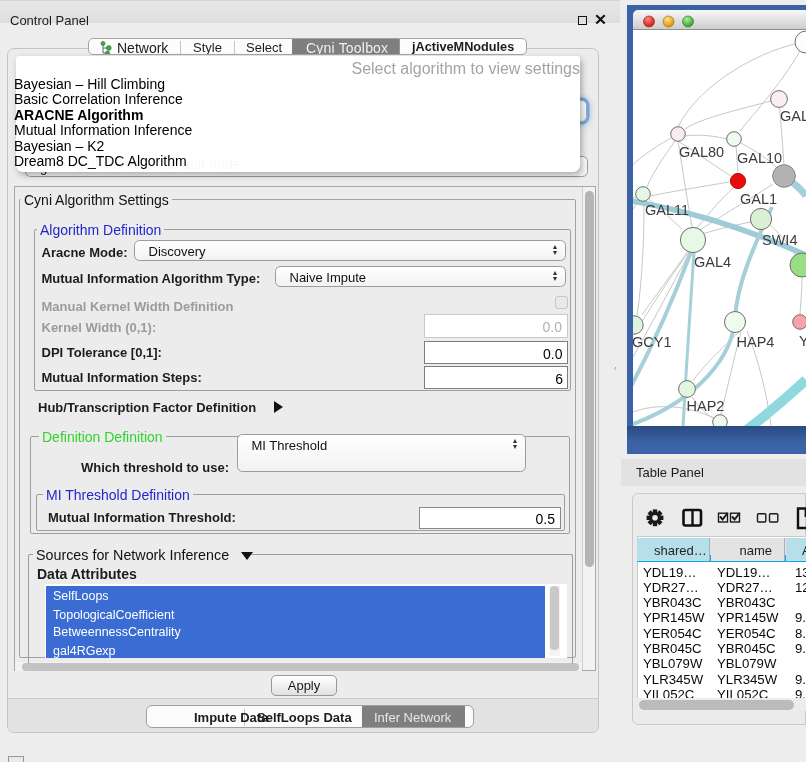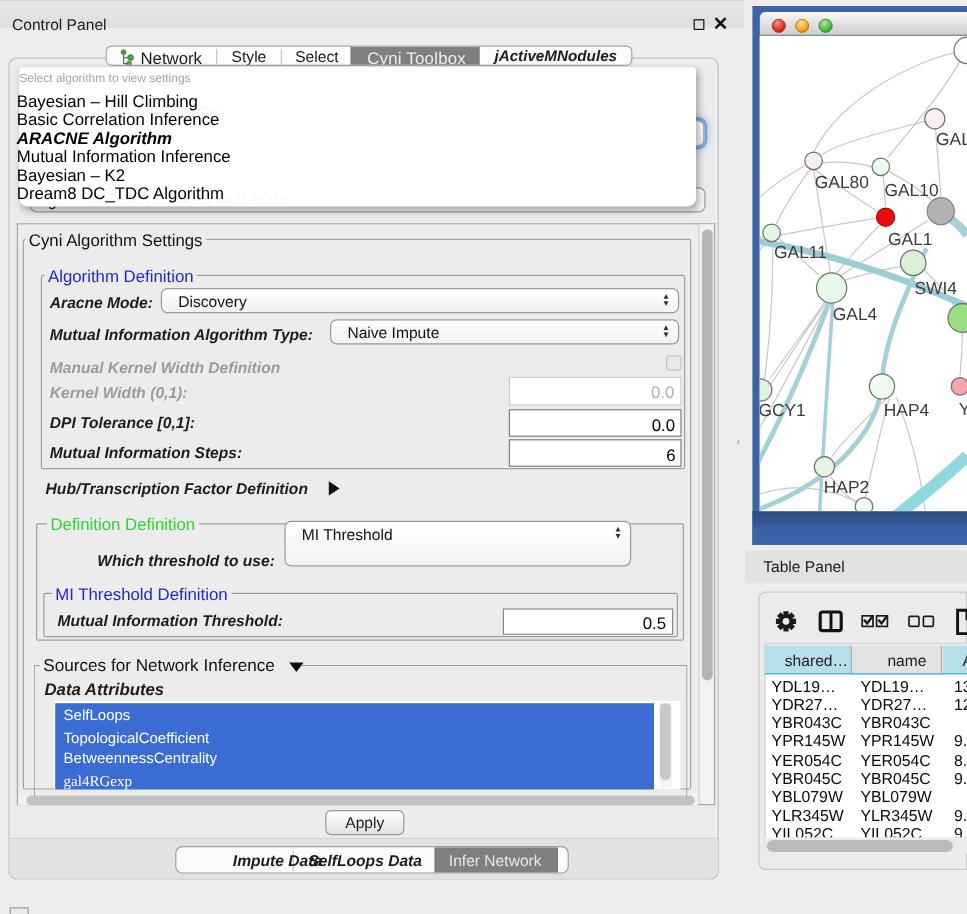--- a/index.html
+++ b/index.html
@@ -1,18 +1,18 @@
 <!DOCTYPE html>
 <html><head>
 <meta charset="utf-8">
 <style>
   * { margin:0; padding:0; box-sizing:border-box; }
   html,body { width:806px; height:762px; background:#ededed; font-family:"Liberation Sans", sans-serif; overflow:hidden; }
   .abs { position:absolute; }
-  .b { font-weight:bold;font-style:italic; }
+  .b { font-weight:bold; }
   .lbl { position:absolute; font-size:13px; color:#1c1c1c; white-space:nowrap; }
   .combo { position:absolute; background:linear-gradient(#ffffff,#f2f2f2); border:1px solid #9b9b9b; border-radius:5.5px; font-size:13px; color:#111; }
   .combo .ctext { position:absolute; left:14px; top:3px; }
   .arr { position:absolute; width:9px; text-align:center; }
   .arr span { display:block; width:0; height:0; border-left:2.6px solid transparent; border-right:2.6px solid transparent; margin:0 auto; }
   .arr .up { border-bottom:4px solid #2f2f2f; margin-bottom:2px; }
   .arr .dn { border-top:4px solid #2f2f2f; }
   .field { position:absolute; background:#fff; font-size:13px; text-align:right; }
   .gbox { position:absolute; border:1px solid #9e9e9e; border-radius:2px; }
   .gtitle { position:absolute; font-size:14px; background:#ececec; padding:0 3px; white-space:nowrap; }
@@ -119,41 +119,41 @@
 <div class="gtitle" style="left:33px; top:546.5px; color:#111; font-size:14.3px; padding-right:6px;">Sources for Network Inference&nbsp;&nbsp;&nbsp;</div>
 <div class="abs" style="left:241px; top:551.5px; width:0; height:0; border-left:6.5px solid transparent; border-right:6.5px solid transparent; border-top:8.5px solid #111;"></div>
 
 <div class="lbl b" style="left:37px; top:566px; font-size:14px;">Data Attributes</div>
 
 <div class="abs" style="left:45px; top:584px; width:522px; height:74px; background:#fff; overflow:hidden;">
   <div class="abs" style="left:1px; top:2px; width:499px; height:100px; background:#3b6cd4;"></div>
   <div class="abs" style="left:8px; top:5px; font-size:12.5px; color:#fff;">SelfLoops</div>
   <div class="abs" style="left:8px; top:23.7px; font-size:12.5px; color:#fff;">TopologicalCoefficient</div>
   <div class="abs" style="left:8px; top:41px; font-size:12.5px; color:#fff;">BetweennessCentrality</div>
-  <div class="abs" style="left:8px; top:59.7px; font-size:12.5px; color:#fff;font-family:Liberation Serif, serif;">gal4RGexp</div>
+  <div class="abs" style="left:8px; top:59.7px; font-size:12.5px; color:#fff;">gal4RGexp</div>
   <div class="abs" style="left:504px; top:2px; width:11px; height:70px; background:#f4f4f4;"></div>
   <div class="abs" style="left:505px; top:2px; width:9px; height:64px; background:#c9c9c9; border-radius:4px;"></div>
 </div>
 
 <div class="abs" style="left:271px; top:675px; width:66px; height:21px; background:linear-gradient(#ffffff,#e2e2e2); border:1px solid #989898; border-radius:5px; text-align:center; font-size:13px; color:#1a1a1a; padding-top:2px;">Apply</div>
 
 <div class="abs" style="left:8px; top:698px; width:590px; height:34px; background:#e2e2e2; border-top:1px solid #cbcbcb; border-radius:0 0 7px 7px;"></div>
 
 <div class="abs" style="left:146px; top:705px; width:328px; height:23px; background:#fbfbfb; border:1px solid #a0a0a0; border-radius:6px; overflow:hidden;">
   <div class="abs" style="left:215px; top:0; width:103px; height:23px; background:#7f7f7f;"></div>
   <div class="abs" style="left:97px; top:3px; width:1px; height:17px; background:#c0c0c0;"></div>
   <div class="lbl b" style="left:11px; top:4px;padding-left:36px;">Impute Data</div>
   <div class="lbl b" style="left:110px; top:4px;">SelfLoops Data</div>
   <div class="lbl" style="left:227px; top:4px; color:#e8e8e8;">Infer Network</div>
 </div>
 
 <div class="abs" style="left:16px; top:56px; width:564px; height:116px; background:#fff; border-radius:3px 3px 7px 7px; box-shadow:2px 3px 6px rgba(0,0,0,0.3);">
   <div class="abs" style="left:30px; top:28px; font-size:15px; color:rgba(0,0,0,0.04);">Inference Algorithms</div>
   <div class="abs" style="left:60px; top:100px; font-size:14px; color:rgba(0,0,0,0.035);">galFiltered.sif default node</div>
-  <div class="abs" style="left:0; top:4px; width:564px; text-align:left; font-size:10px; color:#a4a4a4;">Select algorithm to view settings</div>
+  <div class="abs" style="left:0; top:4px; width:564px; text-align:right; font-size:16px; color:#a4a4a4;">Select algorithm to view settings</div>
   <div class="abs" style="left:-2px; top:20.5px; font-size:14px; color:#000; line-height:15.6px;">
     Bayesian – Hill Climbing<br>
     Basic Correlation Inference<br>
     <span class="b">ARACNE Algorithm</span><br>
     Mutual Information Inference<br>
     Bayesian – K2<br>
     Dream8 DC_TDC Algorithm
   </div>
 </div>
 
@@ -286,21 +286,21 @@
     <rect x="90.5" y="7.2" width="9" height="8.8"></rect>
     <path d="M80,10.5 l2.6,3 5,-6.5" stroke-width="2"></path>
     <path d="M92,10.5 l2.6,3 5,-6.5" stroke-width="2"></path>
     <rect x="117.5" y="7.7" width="8.3" height="8.3" rx="1"></rect>
     <rect x="129.5" y="7.7" width="8.3" height="8.3" rx="1"></rect>
   </g>
   <path d="M158,2.5 h8 l7,7 v12.5 h-15 z" fill="none" stroke="#111" stroke-width="2.4"></path>
     <path d="M165.5,2.5 v7.5 h7" fill="none" stroke="#111" stroke-width="1.8"></path>
 </svg>
 
-<div class="abs" style="left:637px; top:538px; width:169px; height:24px; border-bottom:1px solid #0ea5e9; background:#e3e3e3; font-size:13px; color:#222;">
+<div class="abs" style="left:637px; top:538px; width:169px; height:24px; border-bottom:7px solid #0ea5e9; background:#e3e3e3; font-size:13px; color:#222;">
   <div class="abs" style="left:0; top:0; width:73px; height:23px; background:#b6dfea; border-right:1px solid #9fb4ba;"></div>
   <div class="abs" style="left:74px; top:0; width:74px; height:23px; background:#e3e3e3; border-right:1px solid #adadad;"></div>
   <div class="abs" style="left:149px; top:0; width:20px; height:23px; background:#b6dfea;"></div>
   <div class="abs" style="left:17px; top:4.5px;">shared…</div>
   <div class="abs" style="left:102.5px; top:4.5px;">name</div>
   <div class="abs" style="left:165px; top:4.5px;">A</div>
 </div>
 
 <div class="abs" style="left:637px; top:563px; width:169px; height:135px; overflow:hidden; font-size:13.2px; color:#0a0a0a;">
   <div class="abs" style="left:6px; top:1.5px; line-height:15.3px;">YDL19…<br>YDR27…<br>YBR043C<br>YPR145W<br>YER054C<br>YBR045C<br>YBL079W<br>YLR345W<br>YIL052C</div>

